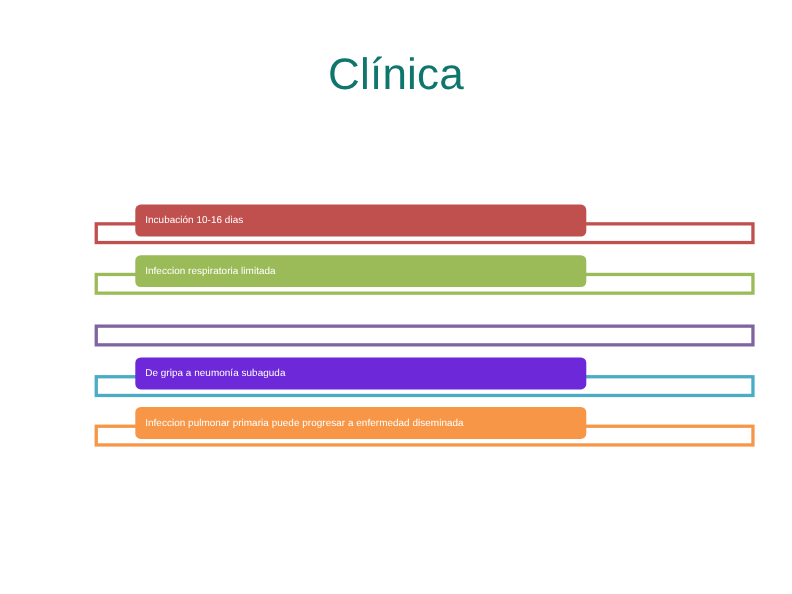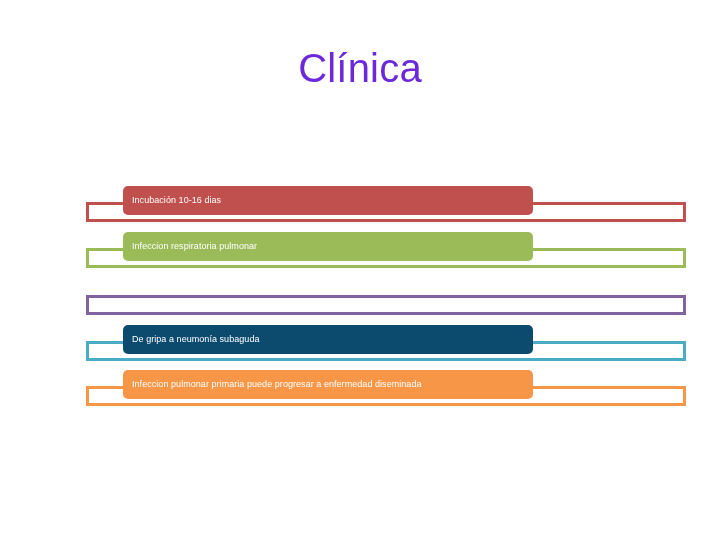--- a/index.html
+++ b/index.html
@@ -91,45 +91,45 @@
     color: #ffffff;
     white-space: nowrap;
     letter-spacing: 0.05px;
   }
 </style>
 </head>
 <body style="background: rgb(255, 255, 255);">
 
 <div class="slide">
 
-  <div class="slide-title" style="color: #6d28d9;">Clínica</div>
+  <div class="slide-title" style="color: #0f766e;">Clínica</div>
 
   <div class="process-list">
 
     <div class="process-row" style="top:186px;">
       <div class="row-outline" style="border-color: rgb(192, 80, 77);"></div>
       <div class="row-bar" style="background: rgb(192, 80, 77);">
         <span class="row-label">Incubación 10-16 dias</span>
       </div>
     </div>
 
     <div class="process-row" style="top:232px;">
       <div class="row-outline" style="border-color: rgb(155, 187, 89);"></div>
       <div class="row-bar" style="background: rgb(155, 187, 89);">
-        <span class="row-label">Infeccion respiratoria pulmonar</span>
+        <span class="row-label">Infeccion respiratoria limitada</span>
       </div>
     </div>
 
     <div class="process-row" style="top:279px;">
       <div class="row-outline" style="border-color: rgb(128, 100, 162);"></div>
     </div>
 
     <div class="process-row" style="top:325px;">
       <div class="row-outline" style="border-color: rgb(75, 172, 198);"></div>
-      <div class="row-bar" style="background: #0c4a6e;">
+      <div class="row-bar" style="background: #6d28d9;">
         <span class="row-label">De gripa a neumonía subaguda</span>
       </div>
     </div>
 
     <div class="process-row" style="top:370px;">
       <div class="row-outline" style="border-color: rgb(247, 150, 70);"></div>
       <div class="row-bar" style="background: rgb(247, 150, 70);">
         <span class="row-label">Infeccion pulmonar primaria puede progresar a enfermedad diseminada</span>
       </div>
     </div>

